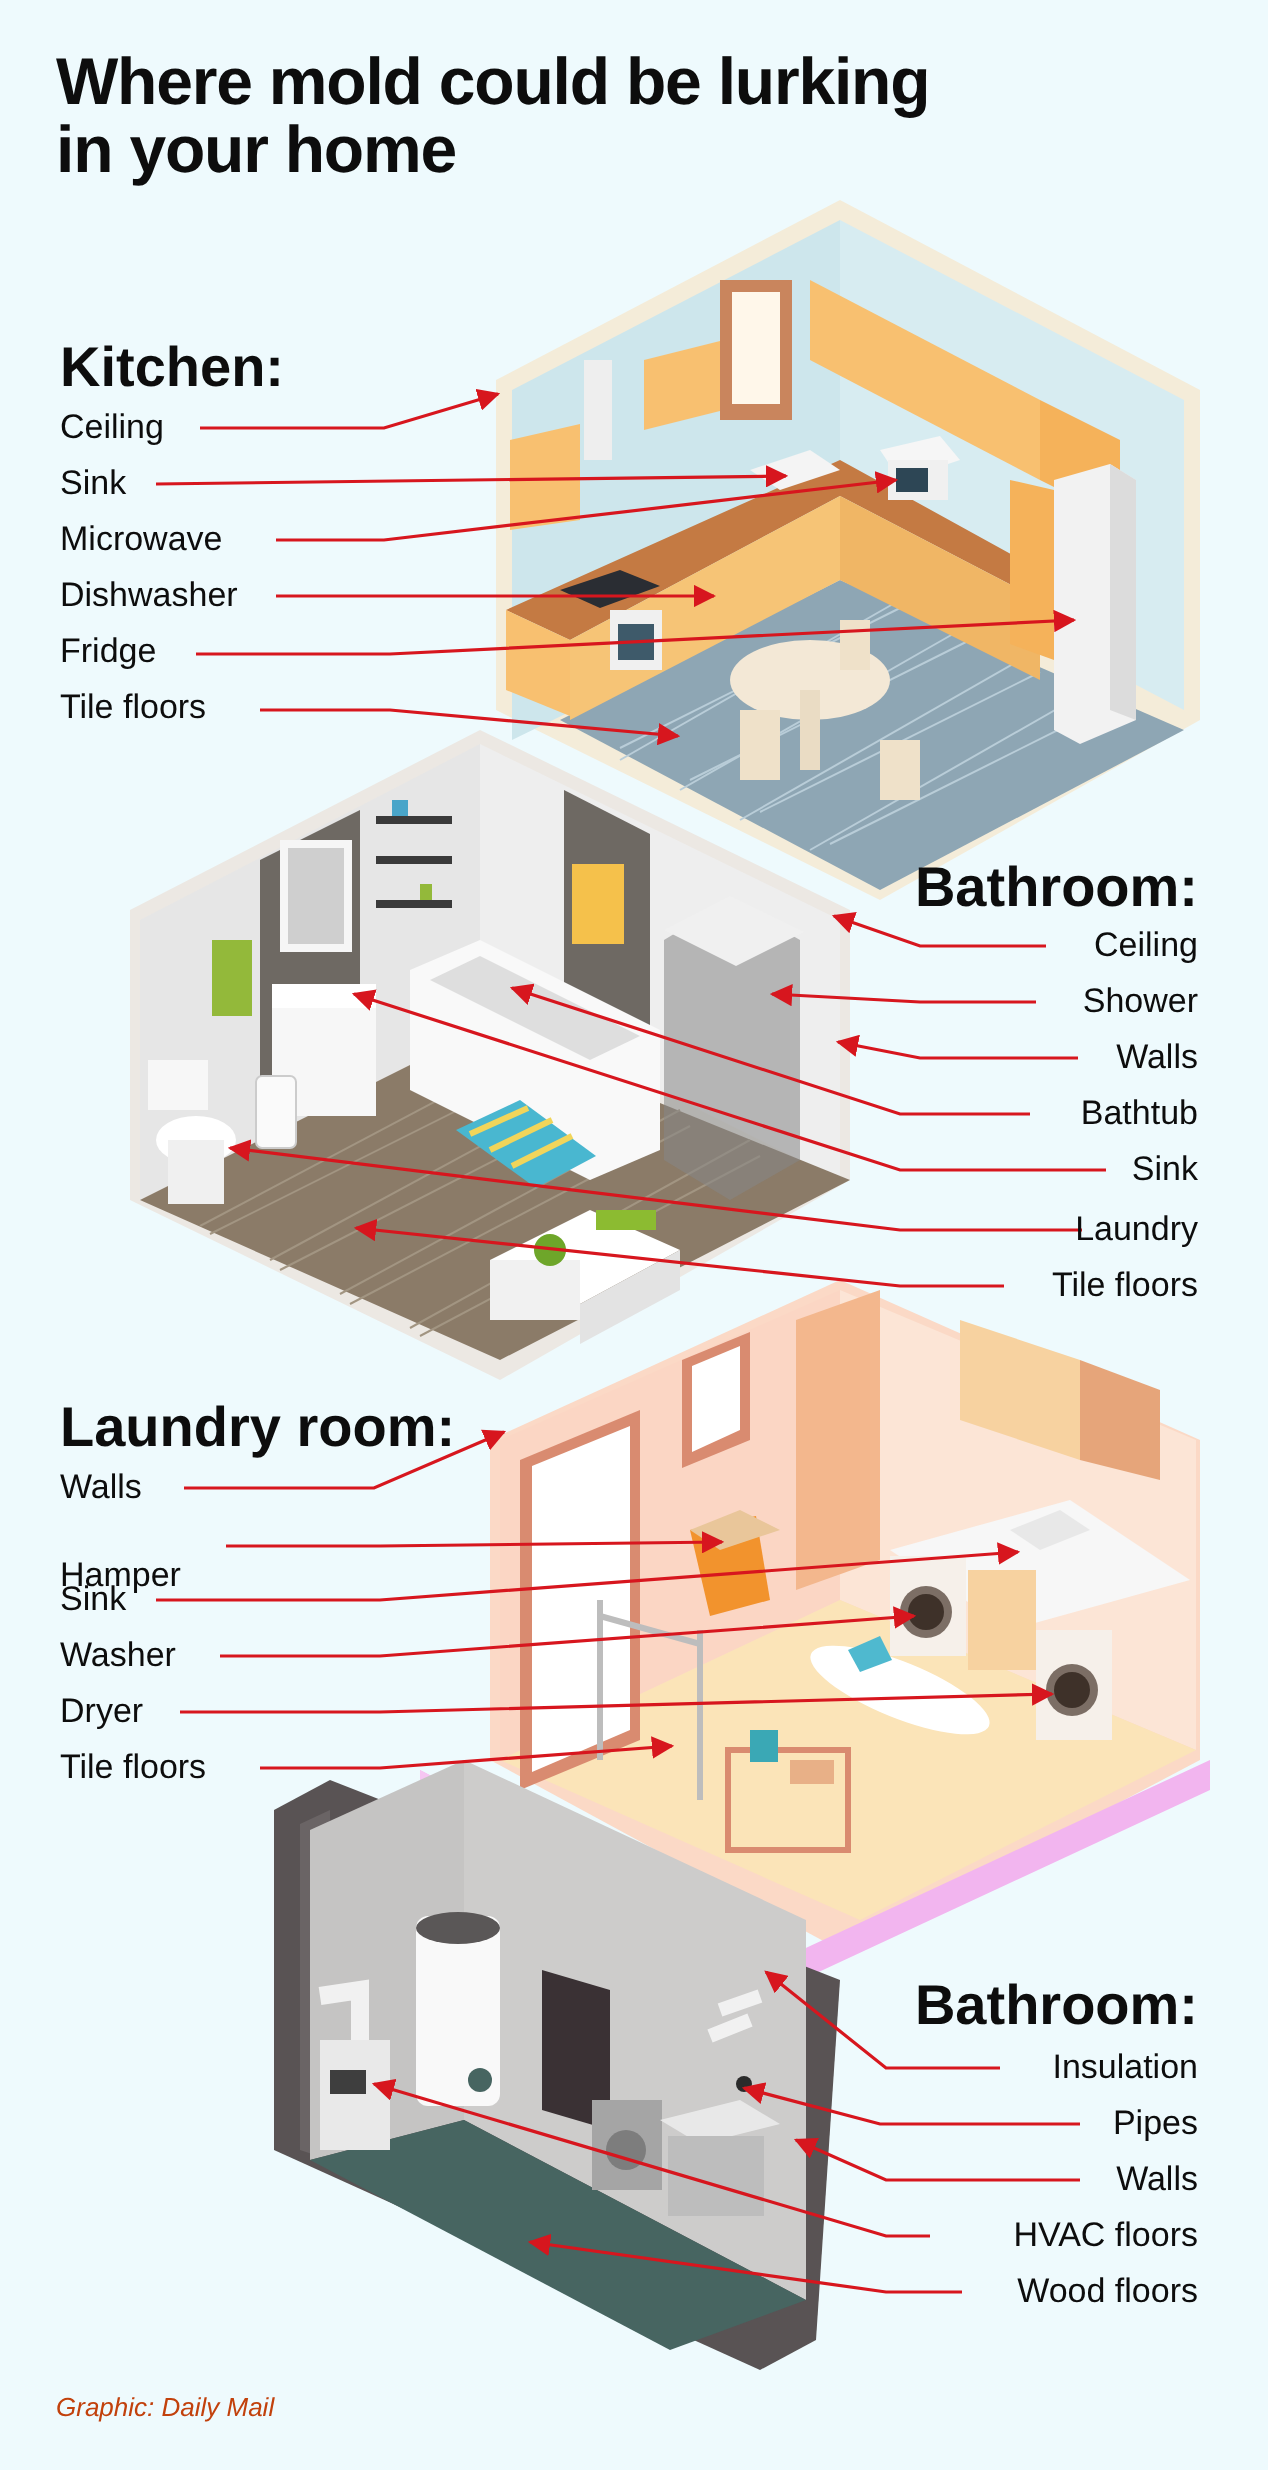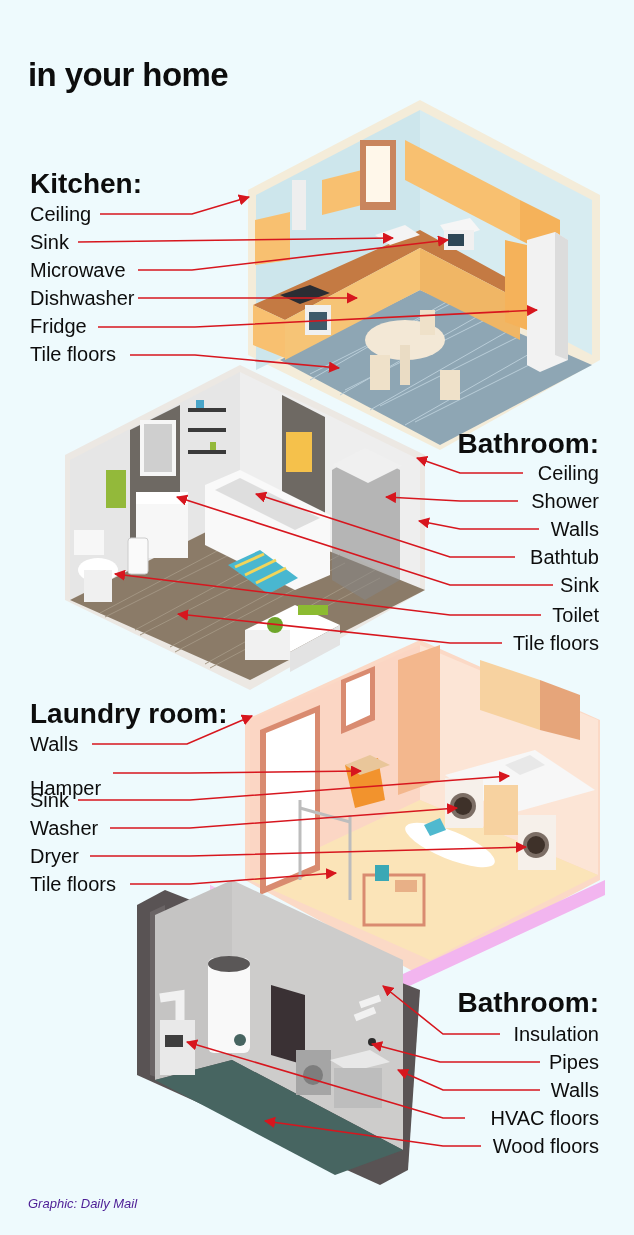--- a/index.html
+++ b/index.html
@@ -2,30 +2,30 @@
 <html><head>
 <meta charset="utf-8">
 <style>
   html, body { margin:0; padding:0; }
   body { width:634px; height:1235px; background:#eefafd; position:relative; overflow:hidden;
          font-family:"Liberation Sans", "DejaVu Sans", sans-serif; color:#0d0d0d; }
   .title { position:absolute; left:28px; top:24px; font-size:33px; line-height:34px; font-weight:bold;
            letter-spacing:-0.6px; margin:0; width:560px; }
   .art { position:absolute; left:0; top:0; width:634px; height:1235px; }
   .heading { position:absolute; font-size:28px; font-weight:bold; margin:0; }
-  .lab { position:absolute; font-size:20px; line-height:20px; white-space:nowrap; }
+  .lab { position:absolute; font-size:17px; line-height:20px; white-space:nowrap; }
   .left .lab { left:30px; }
   .right .lab { right:35px; text-align:right; }
-  .credit { position:absolute; left:28px; top:1196px; font-size:13px; font-style:italic; color:#4c1d95; }
+  .credit { position:absolute; left:28px; top:1196px; font-size:13px; font-style:italic; color:#c2410c; }
 </style>
 </head>
 <body>
 
 <h1 class="title">
-  <br>
+  <span>Where mold could be lurking</span><br>
   <span>in your home</span>
 </h1>
 
 <svg class="art" viewBox="0 0 634 1235" xmlns="http://www.w3.org/2000/svg">
   <defs>
     <marker id="ah" viewBox="0 0 10 10" refX="9" refY="5" markerWidth="7" markerHeight="7" orient="auto-start-reverse">
       <path d="M0,0 L10,5 L0,10 z" fill="#d7161e"></path>
     </marker>
   </defs>
 
@@ -270,21 +270,21 @@
   <div class="lab" style="top:344px;">Tile floors</div>
 </div>
 
 <div class="right">
   <h2 class="heading" style="right:35px;top:428px;">Bathroom:</h2>
   <div class="lab" style="top:463px;">Ceiling</div>
   <div class="lab" style="top:491px;">Shower</div>
   <div class="lab" style="top:519px;">Walls</div>
   <div class="lab" style="top:547px;margin-left:16px;">Bathtub</div>
   <div class="lab" style="top:575px;">Sink</div>
-  <div class="lab" style="top:605px;">Toilet</div>
+  <div class="lab" style="top:605px;">Laundry</div>
   <div class="lab" style="top:633px;">Tile floors</div>
 </div>
 
 <div class="left">
   <h2 class="heading" style="left:30px;top:698px;">Laundry room:</h2>
   <div class="lab" style="top:734px;">Walls</div>
   <div class="lab" style="top:762px;margin-top:16px;">Hamper</div>
   <div class="lab" style="top:790px;">Sink</div>
   <div class="lab" style="top:818px;">Washer</div>
   <div class="lab" style="top:846px;">Dryer</div>

